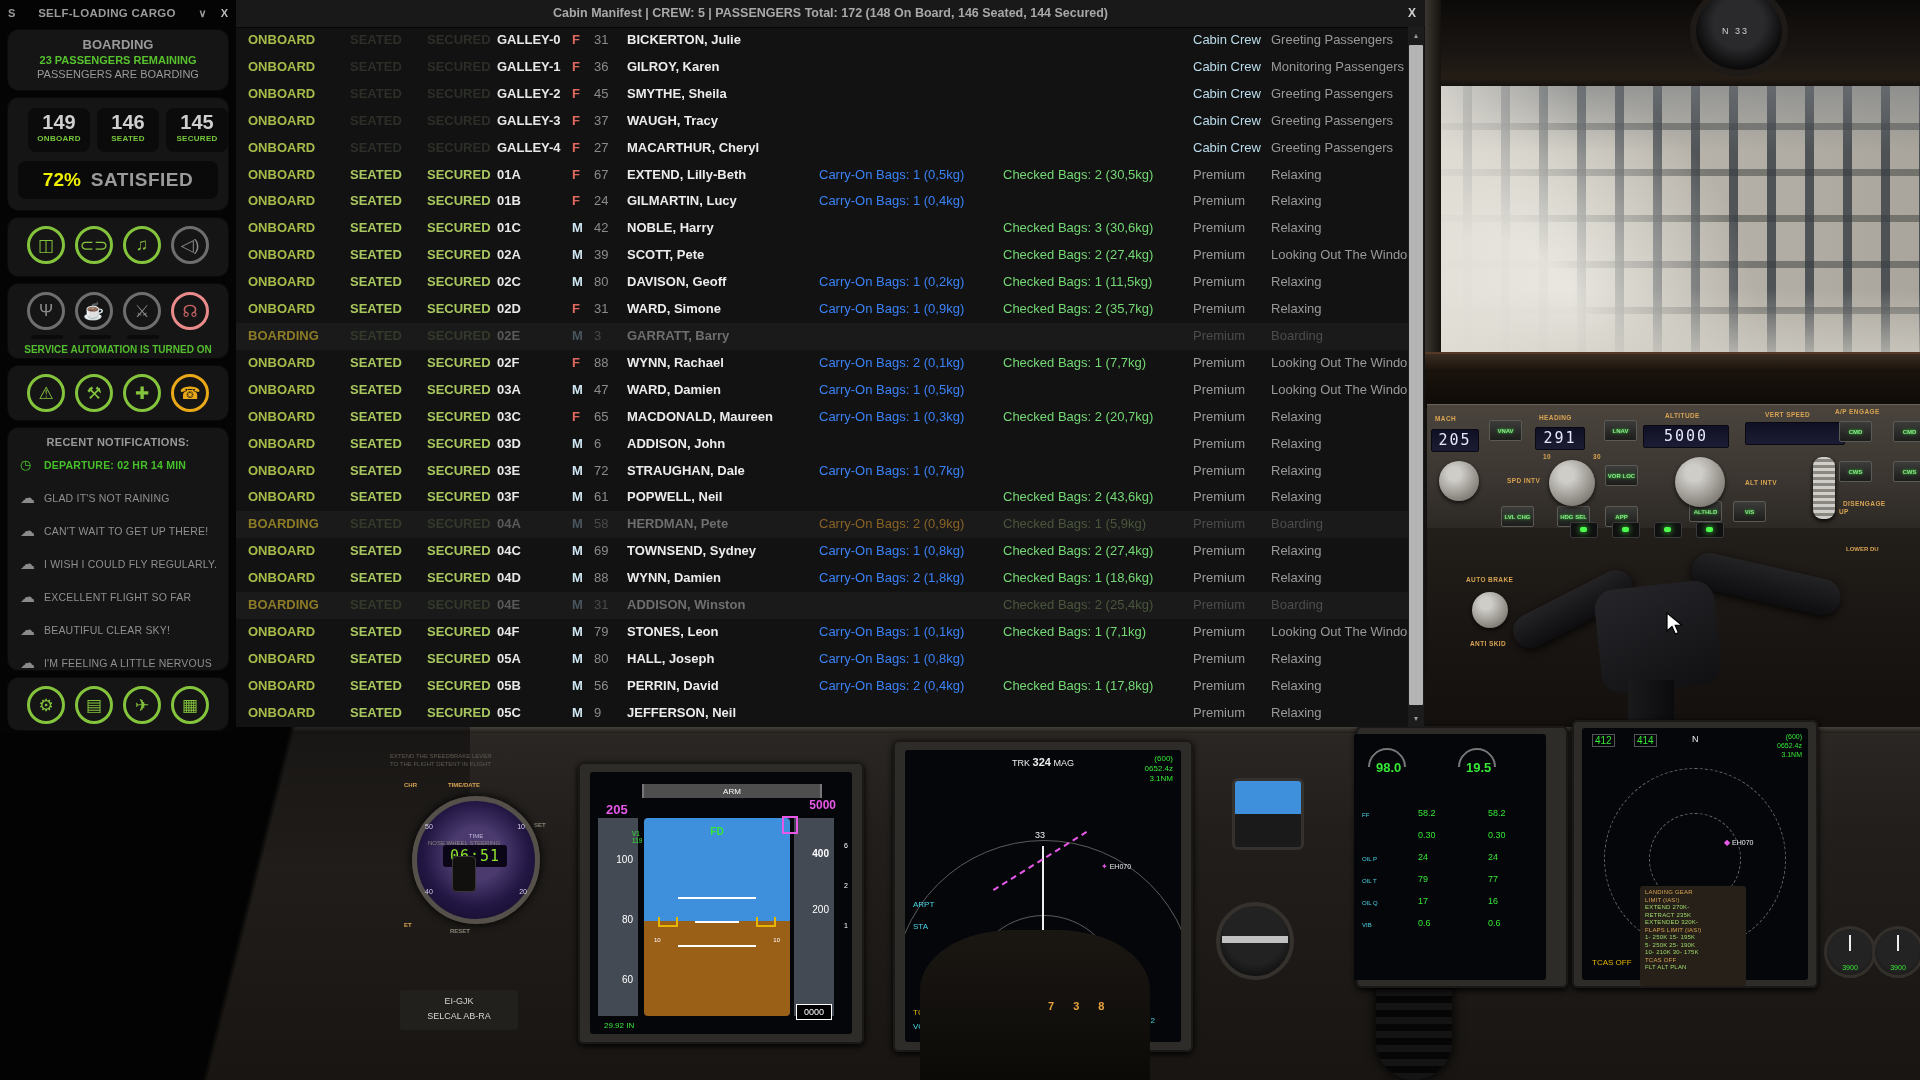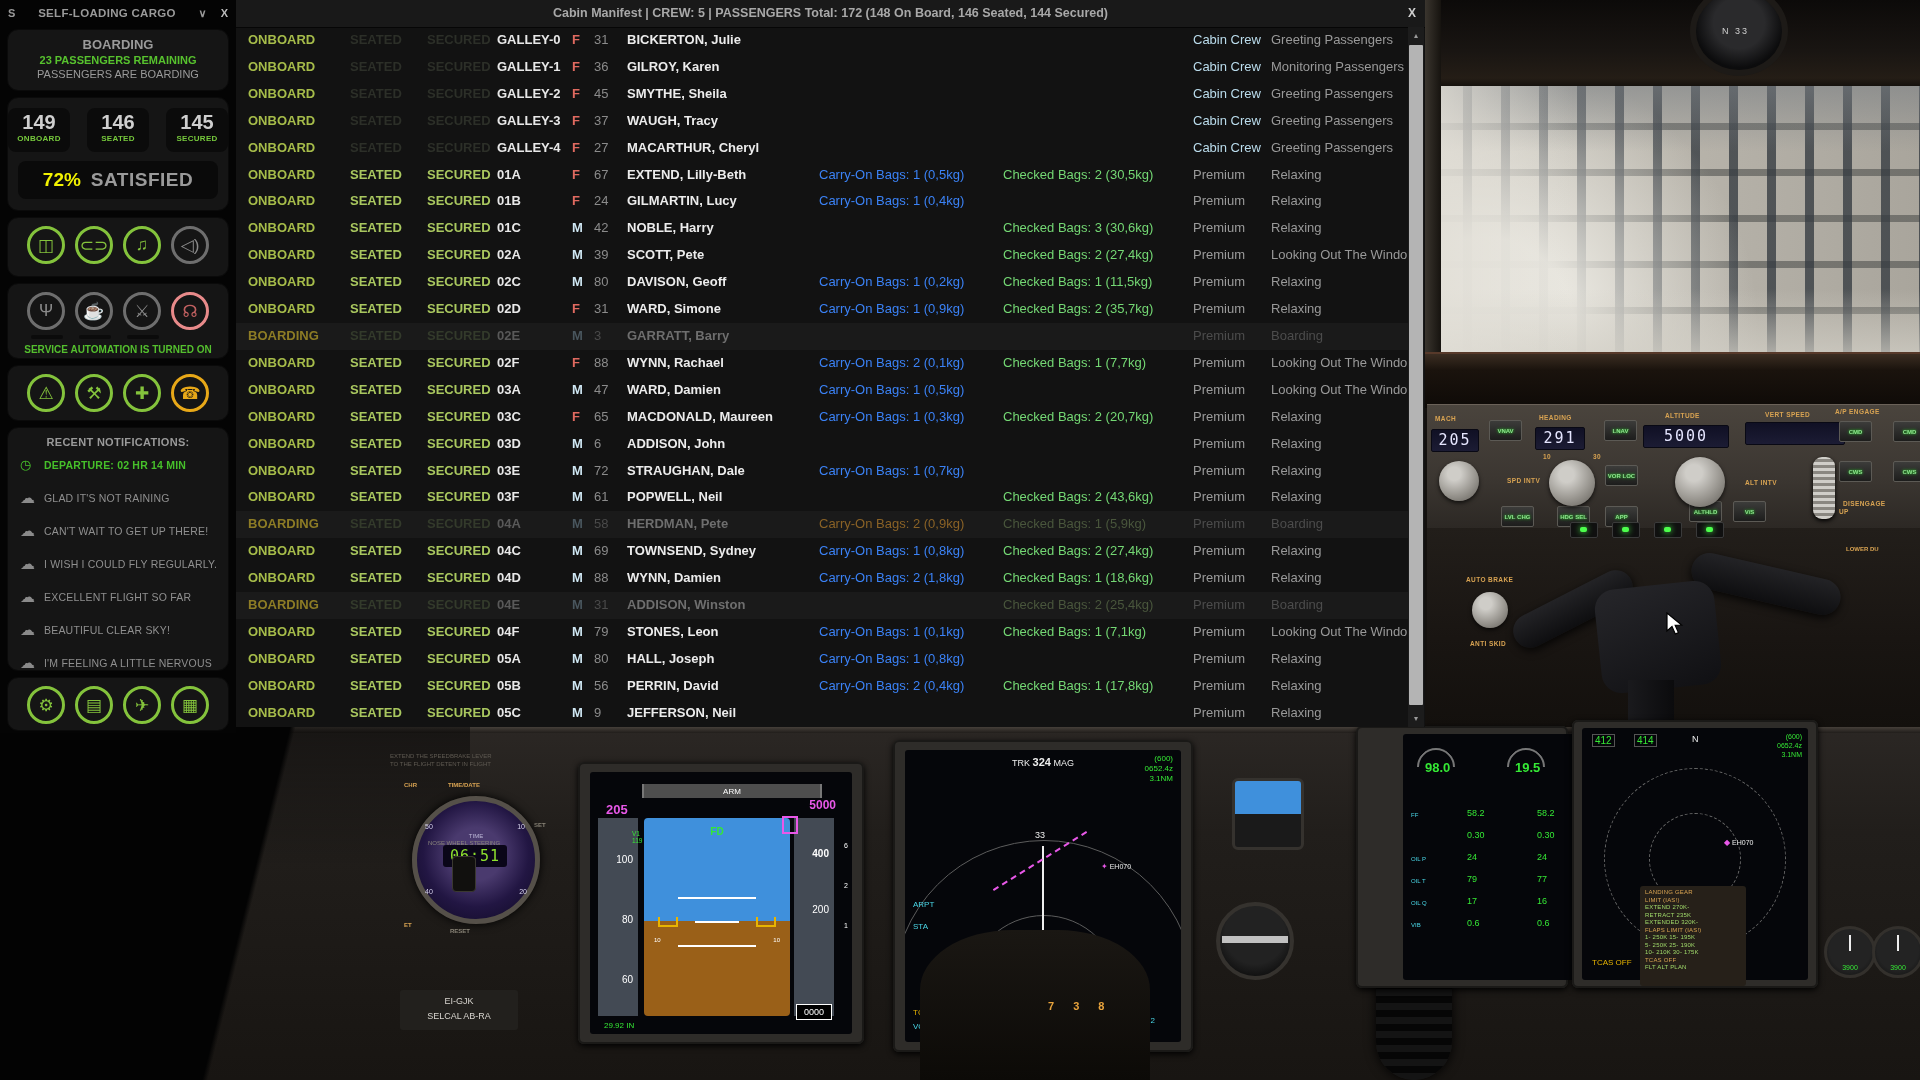--- a/index.html
+++ b/index.html
@@ -130,21 +130,21 @@
   .nd .trkline{position:absolute;left:137px;top:96px;width:2px;height:96px;background:#eee;}
   .nd .h33{position:absolute;left:130px;top:80px;color:#eee;font-size:9px;}
   .nd .route{position:absolute;left:80px;top:110px;width:110px;height:0;border-top:2px dashed #e858e8;transform:rotate(-32deg);}
   .nd .wpt{position:absolute;color:#eee;font-size:7px;}
   .nd .star{color:#e858e8;font-size:8px;}
   .nd .cy{position:absolute;color:#4ad8e8;font-size:8px;}
   .nd .am{position:absolute;color:#e8b400;font-size:8px;}
 
   
   .e1-bz{left:1356px;top:726px;width:212px;height:262px;}
-  .e1{left:1403px;top:734px;width:192px;height:246px;}
+  .e1{left:1354px;top:734px;width:192px;height:246px;}
   .e1 .big{position:absolute;color:#35e835;font-size:13px;font-weight:bold;}
   .e1 .garc{position:absolute;width:34px;height:34px;border:2px solid #777;border-radius:50%;border-bottom-color:transparent;border-right-color:transparent;transform:rotate(45deg);}
   .e1 .rl{position:absolute;color:#4ad8e8;font-size:6px;}
   .e1 .ra{position:absolute;color:#35e835;font-size:9px;}
   .e2-bz{left:1572px;top:720px;width:246px;height:268px;}
   .e2{left:1582px;top:728px;width:226px;height:252px;}
   .e2 .dig{position:absolute;color:#35e835;font-size:10px;border:1px solid #555;padding:0 2px;}
   .e2 .n{position:absolute;left:110px;top:6px;color:#eee;font-size:9px;}
   .e2 .ginfo{position:absolute;right:6px;top:4px;color:#35e835;font-size:7px;text-align:right;line-height:9px;}
   .e2 .arc{position:absolute;border:1px dashed #666;border-radius:50%;}
@@ -183,21 +183,21 @@
   .sb-header .s{color:#9a9a9a;font-size:11px;font-weight:bold;margin-left:8px;}
   .sb-header .t{flex:1;text-align:center;color:#9a9a9a;font-size:11.5px;font-weight:bold;letter-spacing:.3px;}
   .sb-header .c{color:#9a9a9a;font-size:11px;font-weight:bold;margin-right:14px;}
   .sb-header .x{color:#bbb;font-size:11px;font-weight:bold;margin-right:8px;}
   .panel{position:absolute;left:8px;width:220px;background:#151515;border-radius:10px;box-shadow:0 0 0 1px #0a0a0a;}
   .p-status{top:30px;height:60px;text-align:center;}
   .p-status .t1{color:#9a9a9a;font-size:13px;font-weight:bold;margin-top:7px;}
   .p-status .t2{color:#57c22e;font-size:11px;font-weight:bold;margin-top:2px;}
   .p-status .t3{color:#9a9a9a;font-size:11px;margin-top:2px;}
   .p-stats{top:98px;height:112px;}
-  .statrow{display:flex;gap:7px;justify-content:space-between;margin-top:10px;}
+  .statrow{display:flex;gap:7px;justify-content:flex-end;margin-top:10px;}
   .statbox{width:62px;height:44px;background:#0b0b0b;border-radius:8px;text-align:center;}
   .statbox .n{color:#cfcfcf;font-size:20px;font-weight:bold;margin-top:3px;}
   .statbox .l{color:#76c93c;font-size:8px;font-weight:bold;letter-spacing:.3px;}
   .satbox{margin:9px 10px 0 10px;height:38px;background:#0a0a0a;border-radius:8px;
     display:flex;align-items:center;justify-content:center;gap:10px;}
   .satbox .pct{color:#f2f200;font-size:19px;font-weight:bold;}
   .satbox .sl{color:#9a9a9a;font-size:19px;font-weight:bold;letter-spacing:.5px;}
   .p-icons1{top:218px;height:58px;} .p-icons2{top:284px;height:74px;} .p-icons3{top:366px;height:54px;}
   .p-notifs{top:428px;height:242px;overflow:hidden;}
   .p-bottomicons{top:678px;height:52px;}

